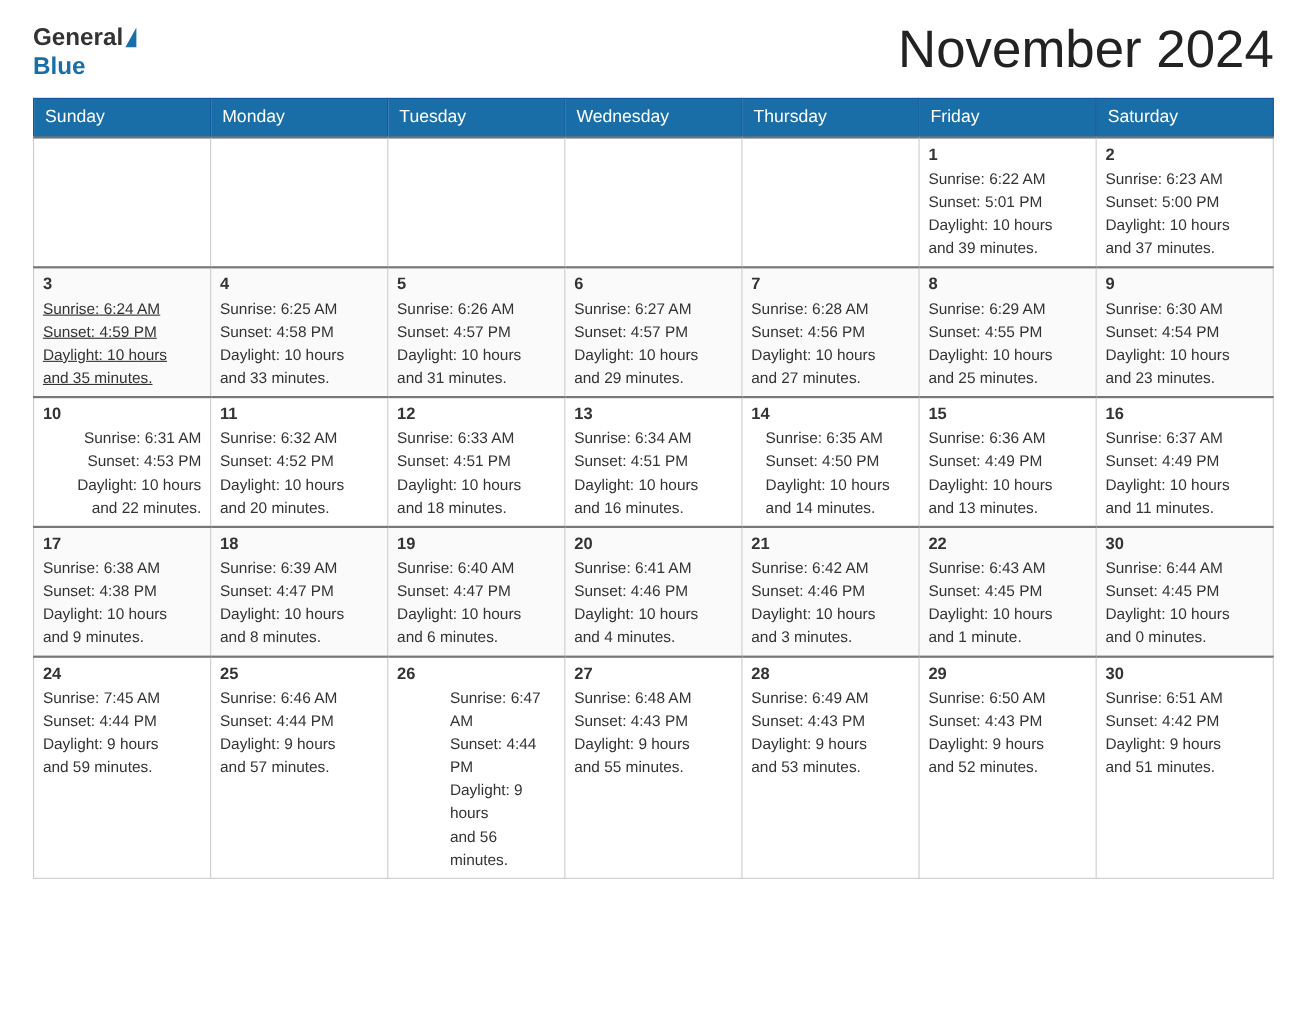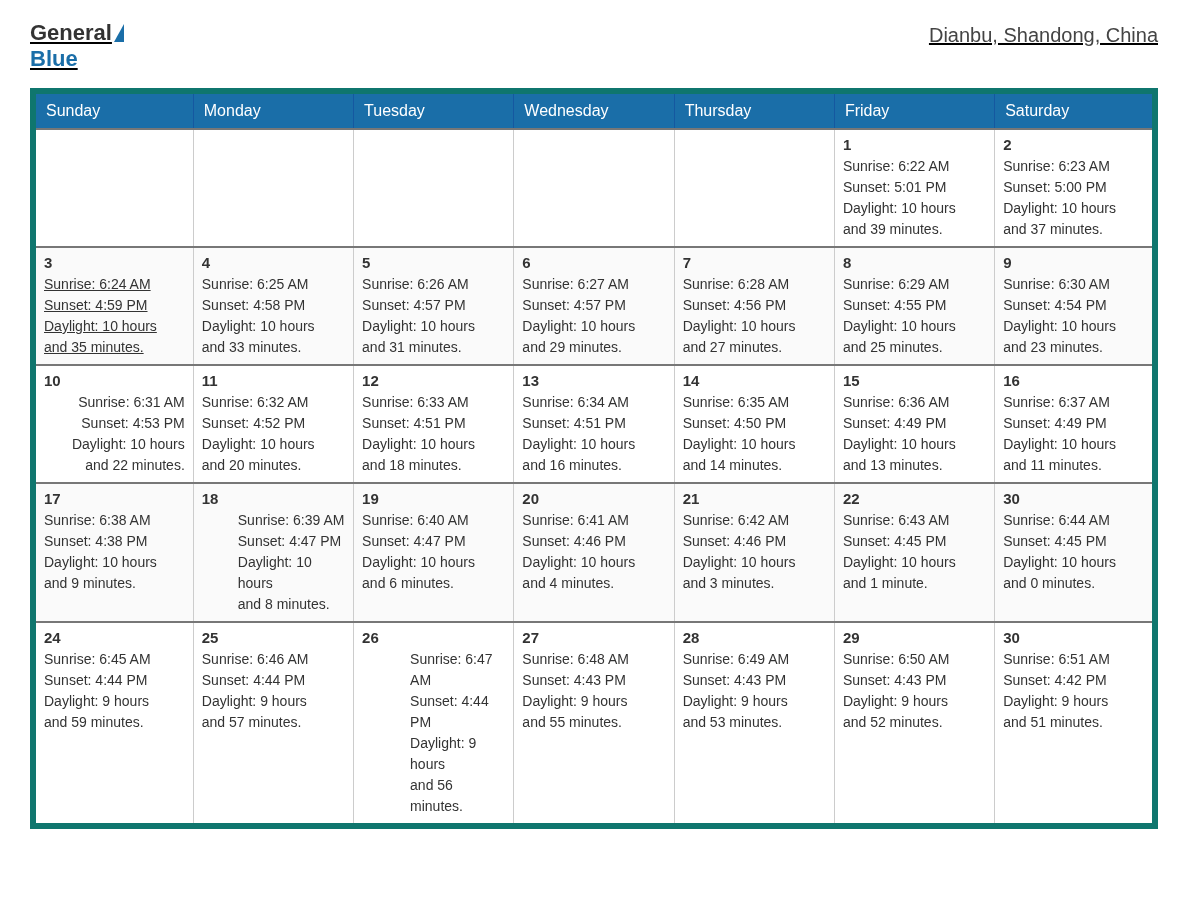--- a/index.html
+++ b/index.html
@@ -6,23 +6,22 @@
     body {
       font-family: Arial, sans-serif;
       background: #fff;
       padding: 20px 30px;
       width: 1188px;
       min-height: 918px;
     }
     .header {
       display: flex;
       justify-content: space-between;
-      align-items: flex-start;
+      align-items: flex-end;
       margin-bottom: 16px;
-      text-decoration: underline;
     }
     .logo {
       display: flex;
       flex-direction: column;
       align-items: flex-start;
     }
     .logo-text {
       display: flex;
       align-items: center;
       font-size: 22px;
@@ -53,21 +52,21 @@
       line-height: 1.1;
     }
     .location {
       font-size: 20px;
       color: #444;
       margin-top: 4px;
     }
     .calendar {
       width: 100%;
       border-collapse: collapse;
-      border: 6px solid #0f766e;
+      border: 1px solid #0f766e;
     }
     .calendar th {
       background: #1a6ea8;
       color: #fff;
       font-size: 16px;
       font-weight: normal;
       padding: 8px 10px;
       text-align: left;
       border: 1px solid #1558a0;
     }
@@ -110,21 +109,21 @@
 
 <div class="header">
   <div class="logo">
     <div class="logo-text">
       <span class="logo-general">General</span>
       <span class="logo-triangle"></span>
     </div>
     <span class="logo-blue">Blue</span>
   </div>
   <div class="title-section">
-    <div class="location">Dianbu, Shandong, China</div>
+    <div class="month-year">November 2024</div>
   </div>
 </div>
 
 <table class="calendar">
   <thead>
     <tr>
     <th>Sunday</th>
         <th>Monday</th>
         <th>Tuesday</th>
         <th>Wednesday</th>
@@ -230,21 +229,21 @@
         </td>
         <td>
           <span class="day-number">13</span>
           <div class="day-info" style="white-space: pre-line;">Sunrise: 6:34 AM
 Sunset: 4:51 PM
 Daylight: 10 hours
 and 16 minutes.</div>
         </td>
         <td>
           <span class="day-number">14</span>
-          <div class="day-info" style="white-space: pre-line;">Sunrise: 6:35 AM
+          <div class="day-info" style="white-space: pre-line; margin-left: 13px;">Sunrise: 6:35 AM
 Sunset: 4:50 PM
 Daylight: 10 hours
 and 14 minutes.</div>
         </td>
         <td>
           <span class="day-number">15</span>
           <div class="day-info" style="white-space: pre-line;">Sunrise: 6:36 AM
 Sunset: 4:49 PM
 Daylight: 10 hours
 and 13 minutes.</div>
@@ -260,21 +259,21 @@
       <tr>
         <td>
           <span class="day-number">17</span>
           <div class="day-info" style="white-space: pre-line;">Sunrise: 6:38 AM
 Sunset: 4:38 PM
 Daylight: 10 hours
 and 9 minutes.</div>
         </td>
         <td>
           <span class="day-number">18</span>
-          <div class="day-info" style="white-space: pre-line; margin-left: 36px;">Sunrise: 6:39 AM
+          <div class="day-info" style="white-space: pre-line;">Sunrise: 6:39 AM
 Sunset: 4:47 PM
 Daylight: 10 hours
 and 8 minutes.</div>
         </td>
         <td>
           <span class="day-number">19</span>
           <div class="day-info" style="white-space: pre-line;">Sunrise: 6:40 AM
 Sunset: 4:47 PM
 Daylight: 10 hours
 and 6 minutes.</div>
@@ -304,21 +303,21 @@
           <span class="day-number">30</span>
           <div class="day-info" style="white-space: pre-line;">Sunrise: 6:44 AM
 Sunset: 4:45 PM
 Daylight: 10 hours
 and 0 minutes.</div>
         </td>
       </tr>
       <tr>
         <td>
           <span class="day-number">24</span>
-          <div class="day-info" style="white-space: pre-line;">Sunrise: 6:45 AM
+          <div class="day-info" style="white-space: pre-line;">Sunrise: 7:45 AM
 Sunset: 4:44 PM
 Daylight: 9 hours
 and 59 minutes.</div>
         </td>
         <td>
           <span class="day-number">25</span>
           <div class="day-info" style="white-space: pre-line;">Sunrise: 6:46 AM
 Sunset: 4:44 PM
 Daylight: 9 hours
 and 57 minutes.</div>

